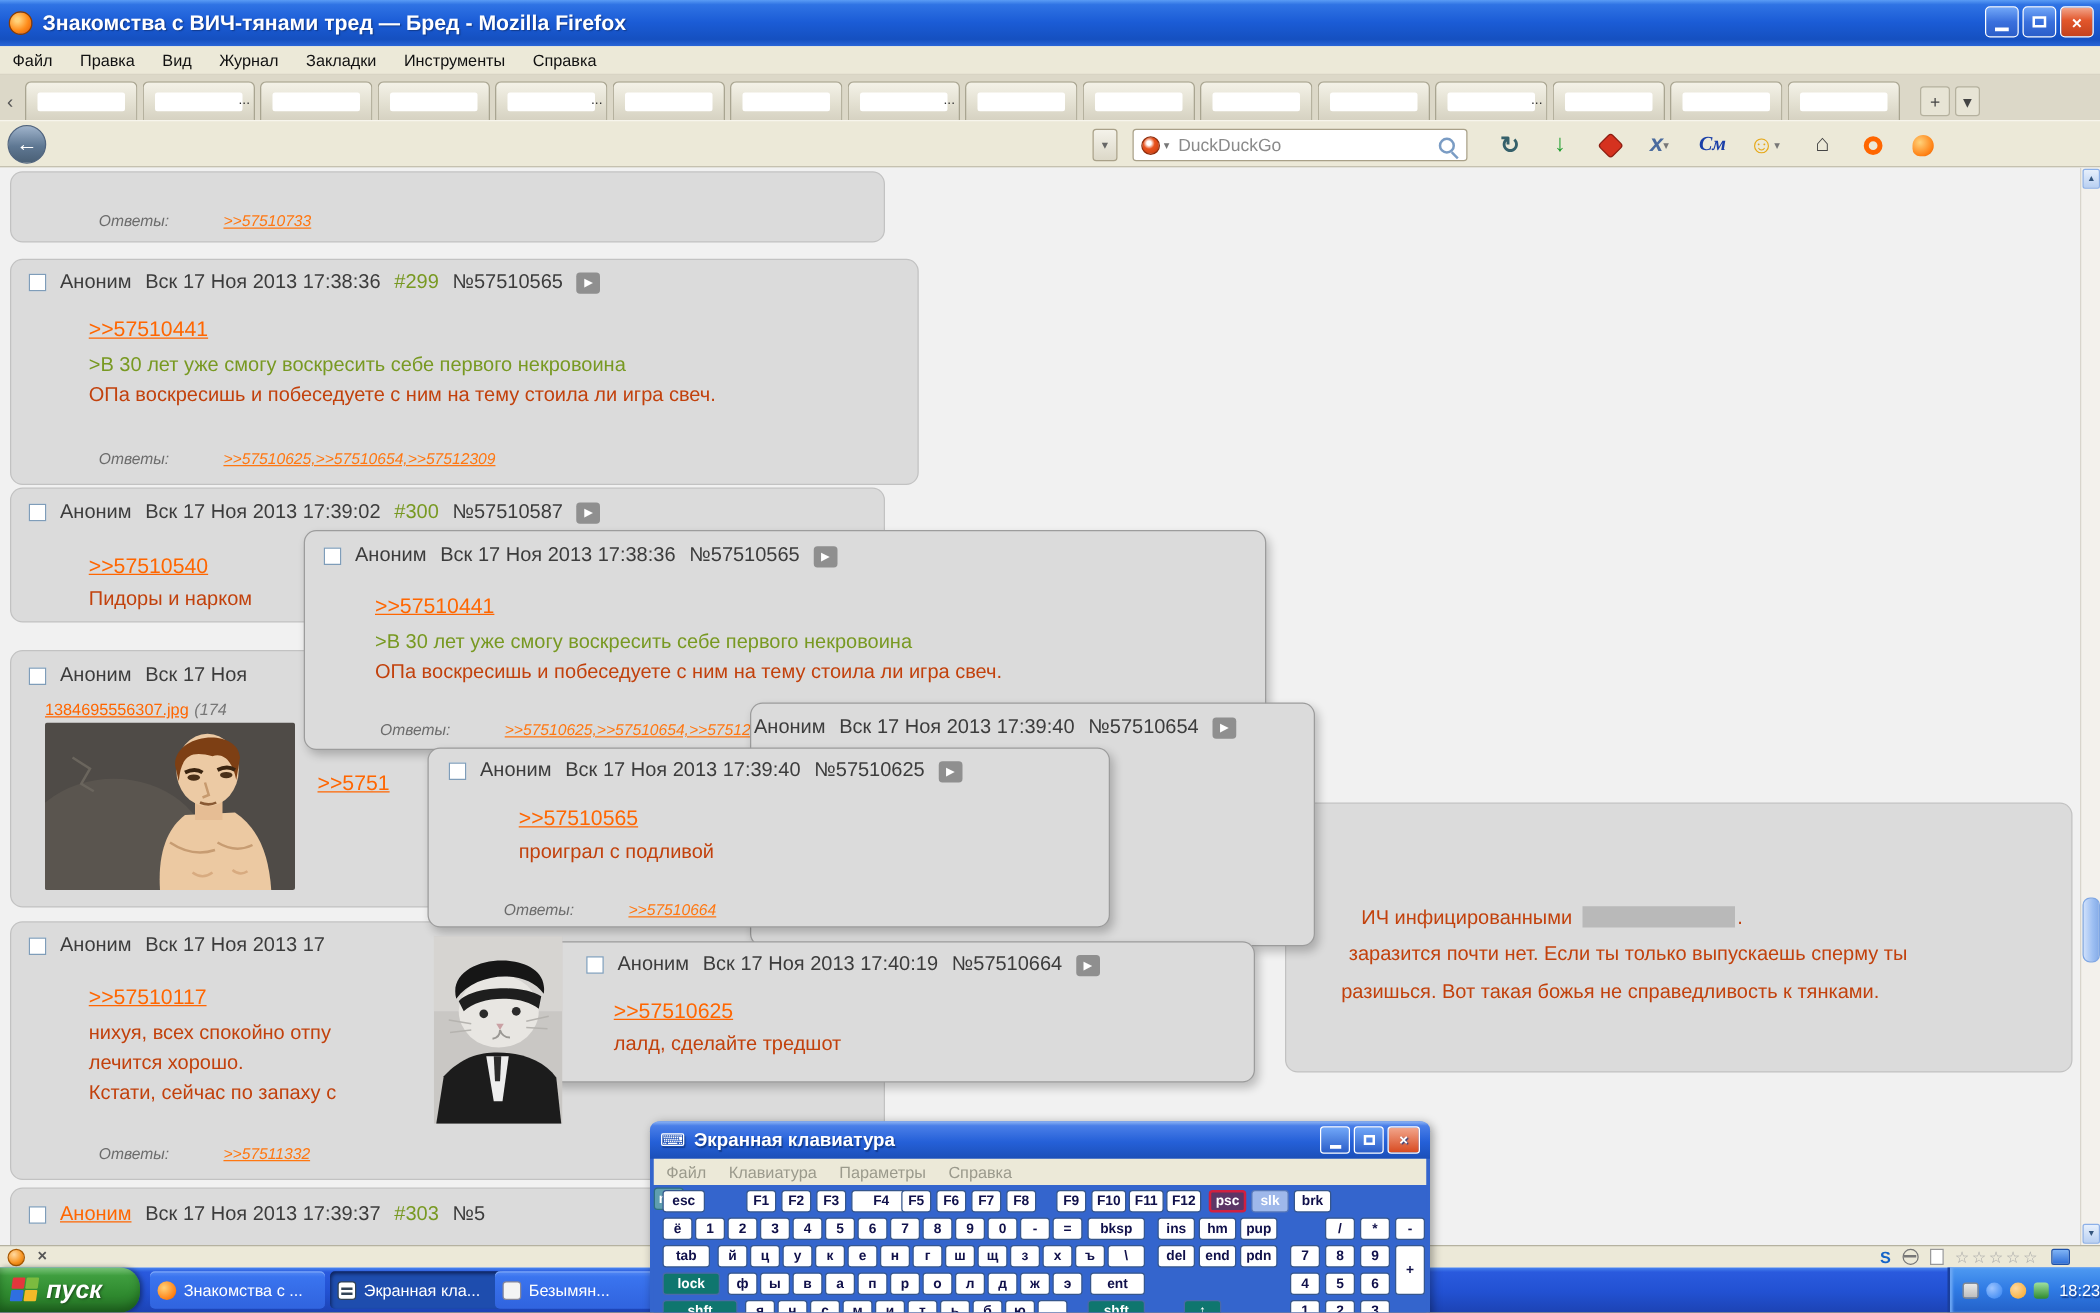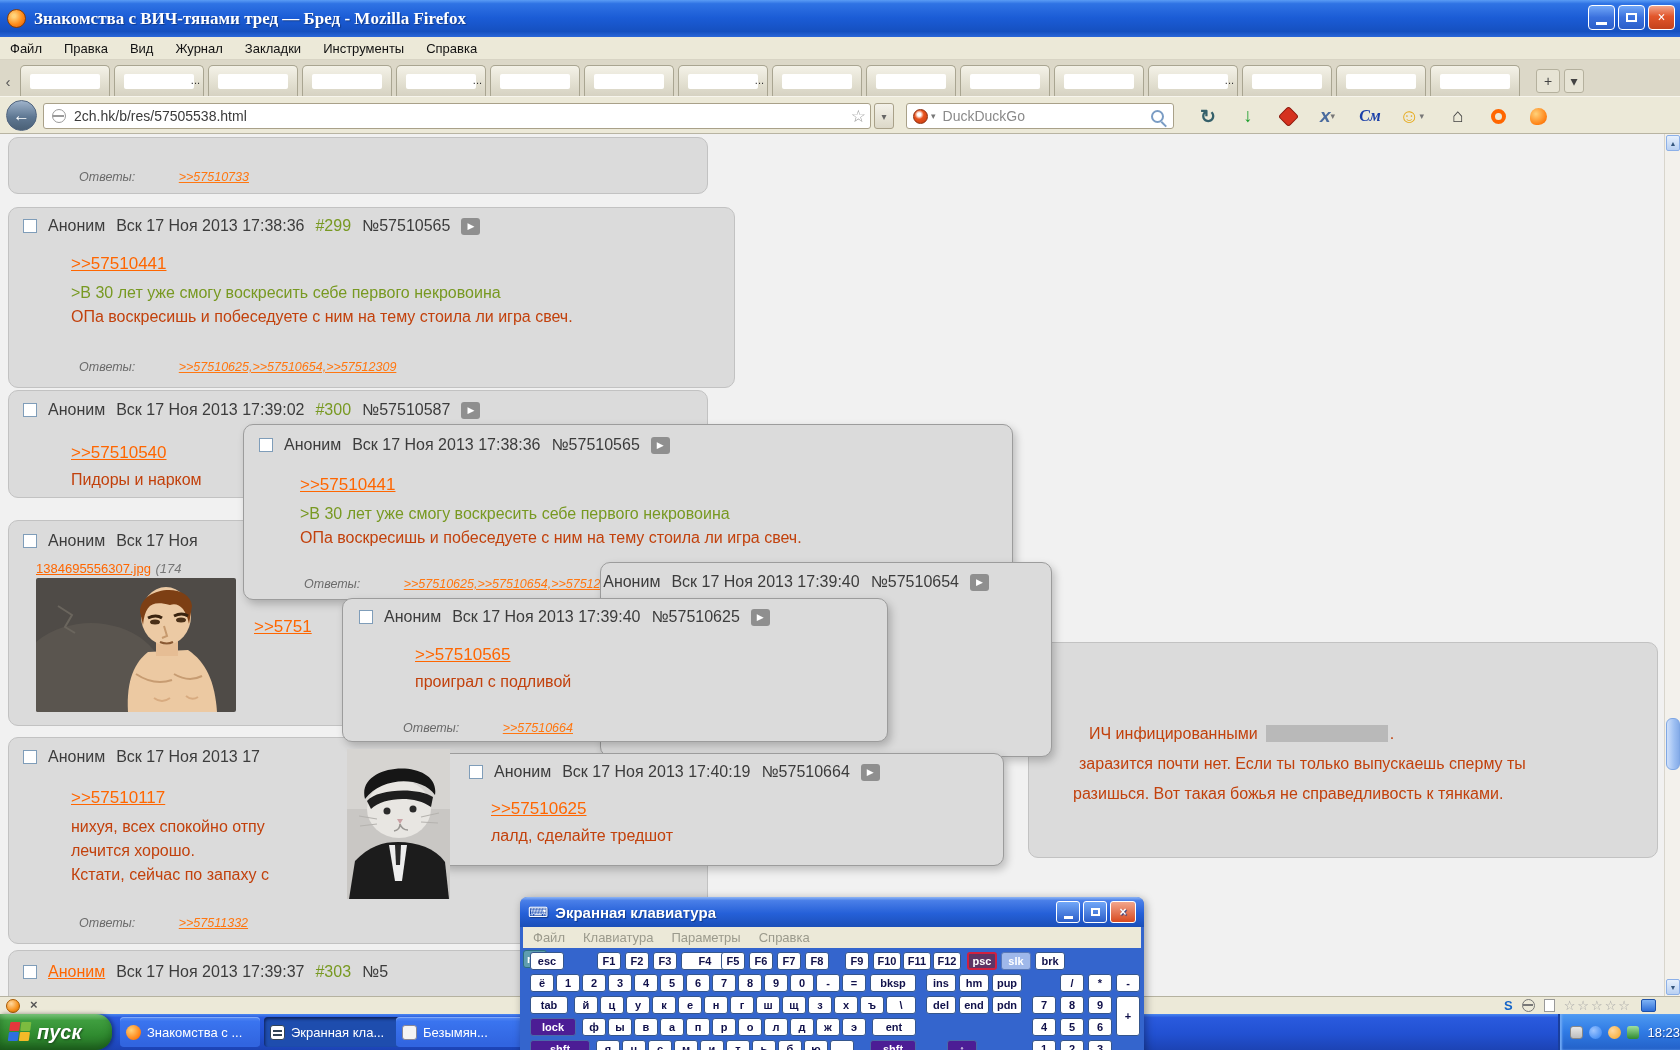--- a/index.html
+++ b/index.html
@@ -3,21 +3,21 @@
 <meta charset="utf-8">
 <style>
   html,body{margin:0;padding:0;background:#444;}
   #screen{position:relative;width:1680px;height:1050px;overflow:hidden;background:#f1f1f1;
           font-family:"Liberation Sans",sans-serif;}
   #screen *{box-sizing:border-box;}
 
   
   .titlebar{position:absolute;left:0;top:0;width:1680px;height:37px;
     background:linear-gradient(180deg,#5a9cf5 0%,#2f73e4 10%,#1b5cd6 48%,#1550c0 85%,#2a66d8 100%);
-    display:flex;align-items:center;color:#fff;font-family:Liberation Serif, serif;}
+    display:flex;align-items:center;color:#fff;}
   .ff-icon{width:19px;height:19px;margin:0 8px 0 7px;border-radius:50%;
     background:radial-gradient(circle at 35% 35%,#ffd27a 10%,#ff8c1a 55%,#d9560b 100%);
     border:1px solid #8a3c00;}
   .win-title{font-size:17px;font-weight:bold;text-shadow:1px 1px 1px #123a8a;white-space:nowrap;}
   .caption-btns{position:absolute;right:5px;top:5px;display:flex;gap:3px;}
   .cap-btn{width:27px;height:25px;border:1px solid #fff;border-radius:4px;color:#fff;
     display:flex;align-items:center;justify-content:center;font-size:14px;font-weight:bold;
     background:linear-gradient(180deg,#71a7f8 0%,#3a70dd 50%,#2b5ec9 100%);}
   .cap-close{background:linear-gradient(180deg,#f2a68c 0%,#e2562b 45%,#c4421d 100%);border-color:#fff;}
   .glyph-min{width:11px;height:3px;background:#fff;margin-top:12px;}
@@ -135,21 +135,21 @@
   .osk-caps{position:absolute;right:8px;top:4px;display:flex;gap:3px;}
   .osk-cap{width:24px;height:22px;border:1px solid #fff;border-radius:3px;color:#fff;font-size:12px;
     font-weight:bold;display:flex;align-items:center;justify-content:center;
     background:linear-gradient(180deg,#71a7f8,#2b5ec9);}
   .osk-cap.close{background:linear-gradient(180deg,#f2a68c,#d84a20);width:26px;}
   .osk-menu{position:absolute;left:3px;top:30px;width:618px;height:21px;background:#ece9d8;
     display:flex;align-items:center;gap:18px;padding-left:10px;font-size:13px;color:#9b9a8c;}
   .osk-keys{position:absolute;left:3px;top:53px;width:618px;height:147px;background:#3465cd;}
   .kkey{position:absolute;height:18px;background:#fff;border:1px solid #35568c;border-radius:3px;
     color:#10104a;font-size:11px;font-weight:bold;display:flex;align-items:center;justify-content:center;}
-  .kkey.mod{background:#4c1d95;color:#fff;border-color:#4a69a8;}
+  .kkey.mod{background:#0f766e;color:#fff;border-color:#4a69a8;}
   .kkey.num{background:#5f9eb0;color:#fff;border-color:#2e6f80;}
   .kkey.sel{background:#5c3566;color:#fff;border:2px solid #d02040;}
   .kkey.prs{background:#9fb8ea;color:#fff;border-color:#5878b8;}
 
   
   .taskbar{position:absolute;left:0;top:1014px;width:1680px;height:36px;z-index:20;
     background:linear-gradient(180deg,#4a86f0 0%,#2a5ade 10%,#2251d2 55%,#1c43b4 100%);}
   .start-btn{position:absolute;left:0;top:0;height:36px;width:112px;border-radius:0 16px 16px 0;
     background:linear-gradient(180deg,#7ec97e 0%,#3f9e3f 18%,#2f8a2f 60%,#256f25 100%);
     display:flex;align-items:center;box-shadow:inset 0 -4px 8px rgba(0,40,0,.35),2px 0 4px rgba(0,0,0,.4);}
@@ -268,25 +268,20 @@
           <span class="tab-censor"></span>
           <span class="tab-frag"></span>
         </div>
       </div>
     <div class="tab-aux" style="left:1536px;">+</div>
     <div class="tab-aux" style="left:1564px;width:20px;">▾</div>
   </div>
 
   <div class="navbar">
     <div class="back-btn">←</div>
-    <div class="urlbar">
-      <span class="site-icon"></span>
-      <input class="url-input" value="2ch.hk/b/res/57505538.html" style="">
-      <span class="star-icon">☆</span>
-    </div>
     <div class="url-drop">▾</div>
     <div class="searchbox">
       <span class="ddg-icon"></span>
       <span class="drop-caret">▾</span>
       <input class="search-input" placeholder="DuckDuckGo" style="">
       <span class="mag-icon"></span>
     </div>
     <div class="tool-btn" style="left:1192px;">
         <span class="icon-reload">↻</span>
       </div>

